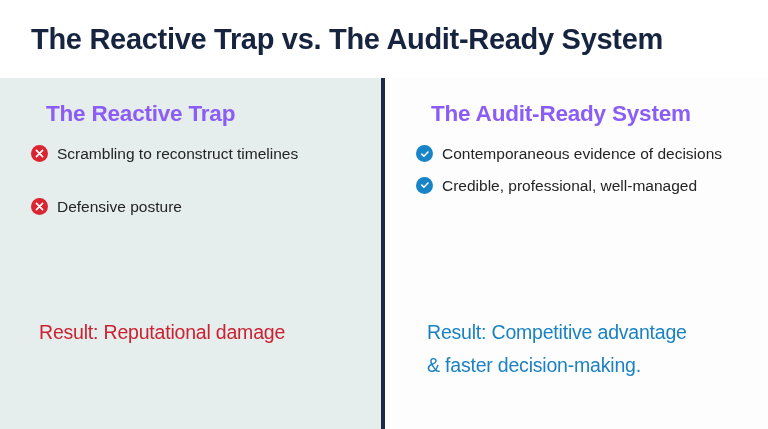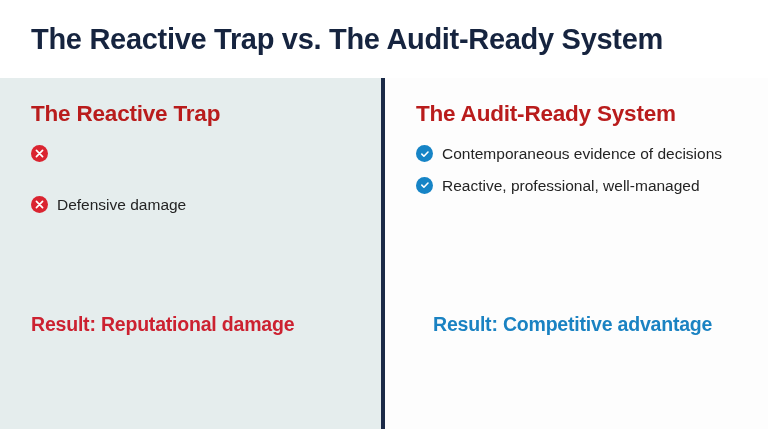--- a/index.html
+++ b/index.html
@@ -75,26 +75,26 @@
   .divider {
     position: absolute;
     left: 381px;
     top: 78px;
     width: 4px;
     height: 351px;
     background: #1b2a47;
   }
 
   .col-heading {
-    margin: 0 0 15px 0;
+    margin: 0 0 15px 15px;
     font-size: 22.5px;
     line-height: 28px;
     font-weight: bold;
     letter-spacing: -0.2px;
-    color: #b91c1c;
+    color: #8b5cf6;
   }
 
   
   .bullet-list {
     list-style: none;
     margin: 0;
     padding: 0;
   }
   .bullet-item {
     display: flex;
@@ -124,35 +124,35 @@
     color: #242424;
     max-width: 275px;
   }
   .col-right .bullet-text { max-width: 290px; text-align: right; }
 
   
   .spacer-row { height: 21.5px; }
 
   
   .result {
-    margin: 0;
+    margin: 8px;
     font-size: 19.5px;
     line-height: 25px;
-    font-weight: bold;
+    font-weight: normal;
     letter-spacing: -0.2px;
   }
   .result-red { color: #cc2130; }
   .result-blue { color: #1a82c2; }
 
   .result-block {
     position: absolute;
     left: 31px;
     top: 234px;
   }
-  .col-right .result-block { left: 50px; }
+  .col-right .result-block { left: 36px; }
 </style>
 </head>
 <body>
 
 <div class="slide">
 
   <div class="title-bar">
     <h1 class="slide-title">The Reactive Trap vs. The Audit-Ready System</h1>
   </div>
 
@@ -161,32 +161,33 @@
     <div class="col col-left">
       <h2 class="col-heading">The Reactive Trap</h2>
 
       <ul class="bullet-list">
         <li class="bullet-item">
           <span class="bullet-icon icon-cross">
             <svg width="9" height="9" viewBox="0 0 10 10" aria-hidden="true">
               <path d="M1.6 1.6 L8.4 8.4 M8.4 1.6 L1.6 8.4" stroke="#ffffff" stroke-width="1.9" stroke-linecap="round"></path>
             </svg>
           </span>
+          <span class="bullet-text">Scrambling to reconstruct timelines</span>
         </li>
 
 
         <li class="spacer-row"></li>
 
         <li class="bullet-item">
           <span class="bullet-icon icon-cross">
             <svg width="9" height="9" viewBox="0 0 10 10" aria-hidden="true">
               <path d="M1.6 1.6 L8.4 8.4 M8.4 1.6 L1.6 8.4" stroke="#ffffff" stroke-width="1.9" stroke-linecap="round"></path>
             </svg>
           </span>
-          <span class="bullet-text">Defensive damage</span>
+          <span class="bullet-text">Defensive posture</span>
         </li>
       </ul>
 
       <div class="result-block">
         <p class="result result-red">Result: Reputational damage</p>
       </div>
     </div>
 
     <div class="col col-right">
       <h2 class="col-heading">The Audit-Ready System</h2>
@@ -200,26 +201,27 @@
           </span>
           <span class="bullet-text">Contemporaneous evidence of decisions</span>
         </li>
 
         <li class="bullet-item">
           <span class="bullet-icon icon-check">
             <svg width="10" height="10" viewBox="0 0 12 12" aria-hidden="true">
               <path d="M2.2 6.2 L4.7 8.7 L9.6 3.6" fill="none" stroke="#ffffff" stroke-width="1.9" stroke-linecap="round" stroke-linejoin="round"></path>
             </svg>
           </span>
-          <span class="bullet-text">Reactive, professional, well-managed</span>
+          <span class="bullet-text">Credible, professional, well-managed</span>
         </li>
 
       </ul>
 
       <div class="result-block">
         <p class="result result-blue">Result: Competitive advantage</p>
+        <p class="result result-blue">&amp; faster decision-making.</p>
       </div>
     </div>
 
   </div>
 
   <div class="divider"></div>
 </div>
 
 </body></html>

